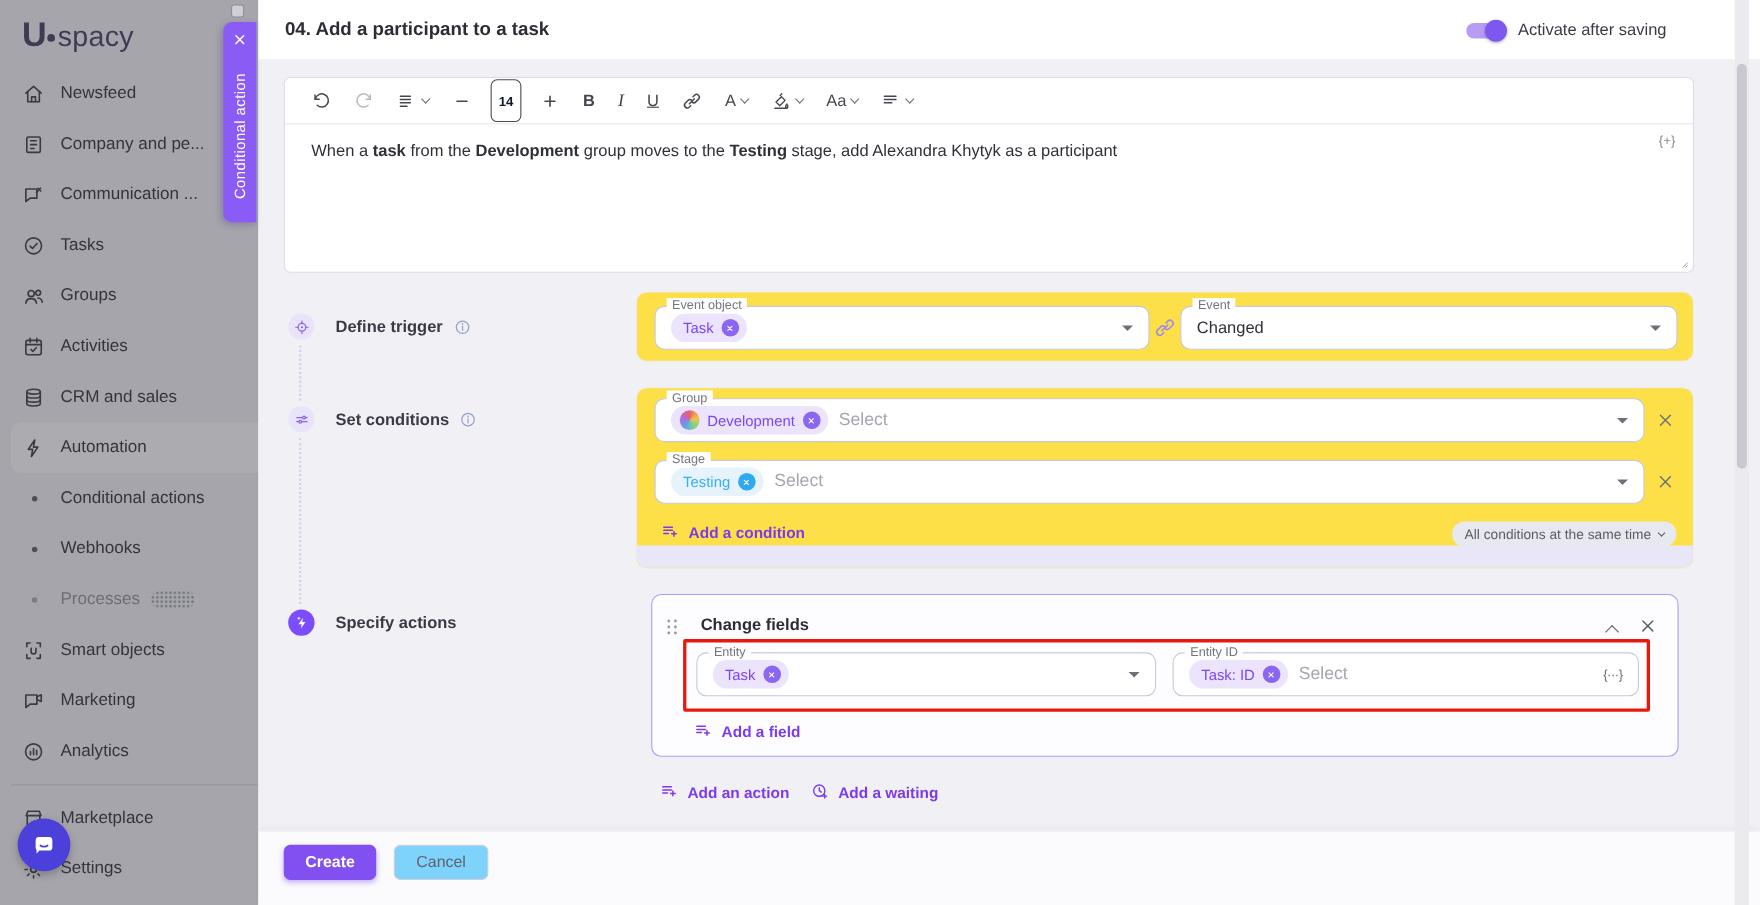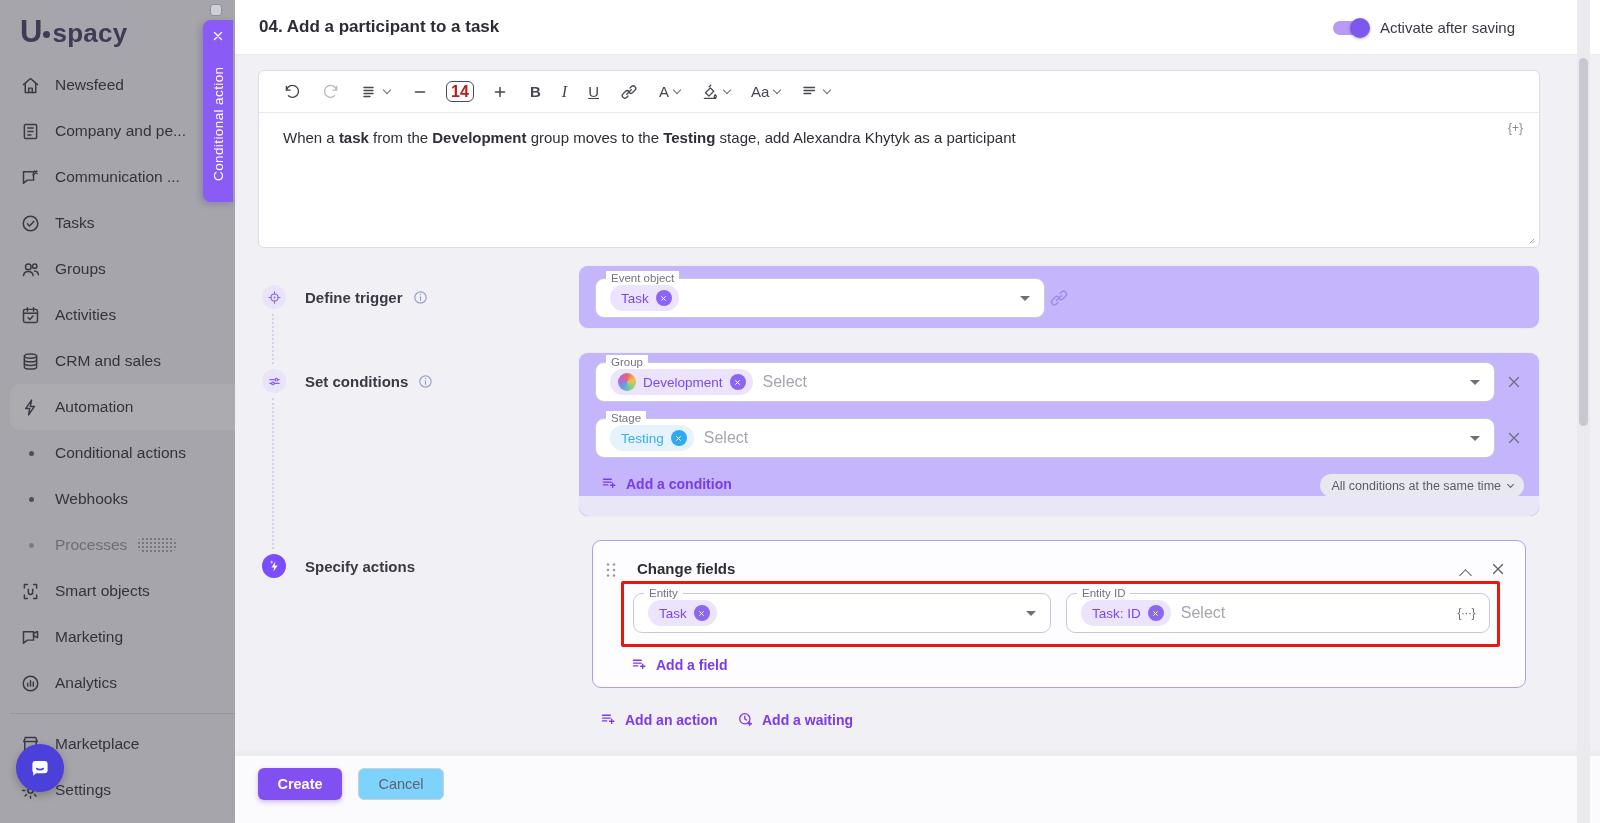--- a/index.html
+++ b/index.html
@@ -5,21 +5,21 @@
   *{box-sizing:border-box;margin:0;padding:0}
   html,body{width:1600px;height:823px;overflow:hidden}
   body{font-family:"Liberation Sans",sans-serif;background:#f1f0f5}
   .screen{position:relative;width:1600px;height:823px;overflow:hidden}
 
   
   .sidebar{position:absolute;left:0;top:0;width:235px;height:823px;background:#f4f4f8;z-index:1;overflow:hidden}
   .logo{position:absolute;left:20px;top:12px;height:40px;display:flex;align-items:center;color:#544d6e}
   .logo .u{font-size:31px;font-weight:800;letter-spacing:-1px}
   .logo .dot{width:7px;height:7px;border-radius:50%;background:#544d6e;margin:4px 2px 0 2px}
-  .logo .rest{font-size:26px;font-weight:700;letter-spacing:.3px;margin-top:2px}
+  .logo .rest{font-size:26px;font-weight:400;letter-spacing:.3px;margin-top:2px}
   .s-nav{position:absolute;left:0;top:62px;width:275px}
   .s-item{display:flex;align-items:center;height:46px;margin:0 10px;padding:0 8px 0 10px;border-radius:10px;cursor:pointer}
   .s-item.sel{background:#ffffff}
   .s-ic{width:22px;height:22px;color:#4b4b57;flex:none;display:flex;align-items:center}
   .s-ic svg{width:21px;height:21px}
   .s-dot{width:22px;display:flex;justify-content:center;flex:none}
   .s-dot::before{content:"";width:5px;height:5px;border-radius:50%;background:#6a6a75}
   .s-lb{margin-left:13px;font-size:15.5px;color:#42424d;white-space:nowrap}
   .s-item.dis .s-lb{color:#9b9ba4}
   .s-item.dis .s-dot::before{background:#b3b3bb}
@@ -52,37 +52,37 @@
   .toggle .knob{position:absolute;right:-3px;top:-3px;width:20px;height:20px;border-radius:50%;background:#7e57f0;box-shadow:0 1px 3px rgba(0,0,0,.3)}
   .tgl-lb{font-size:15px;color:#3a3a44}
 
   
   .editor{position:absolute;left:23px;top:70px;width:1282px;height:178px;background:#fff;border:1px solid #dcdce4;border-radius:6px}
   .e-toolbar{height:42px;border-bottom:1px solid #e8e8ef;display:flex;align-items:center;padding:0 20px;gap:13px;color:#46464f}
   .tb{display:flex;align-items:center;gap:5px;height:28px;padding:0 4px;border-radius:4px;cursor:pointer;font-size:15px;color:#46464f}
   .tb svg{width:18px;height:18px}
   .tb.dim2{color:#b9b9c1}
   .tb .cv{width:6px;height:6px;border-width:1.5px;border-color:#6c6c76;transform:rotate(45deg);margin-top:-4px}
-  .fs-box{min-width:28px;height:21px;border:1.6px solid #4a4a52;border-radius:6px;display:flex;align-items:center;justify-content:center;font-size:16px;font-weight:600;color:#b91c1c}
+  .fs-box{min-width:28px;height:39px;border:1.6px solid #4a4a52;border-radius:6px;display:flex;align-items:center;justify-content:center;font-size:12px;font-weight:600;color:#0f172a}
   .tb.b{font-weight:700}.tb.i{font-style:italic;font-family:"Liberation Serif",serif;font-size:16px}
   .tb.u{text-decoration:underline}
   .e-body{position:absolute;left:24px;top:56px;right:70px;font-size:15px;color:#2f2f38;line-height:21px;cursor:text}
   .e-token{position:absolute;right:16px;top:50px;font-size:12px;color:#8a8a93;cursor:pointer}
   .e-resize{position:absolute;right:3px;bottom:2px;width:12px;height:12px;color:#9a9aa3;cursor:nwse-resize}
 
   
   .step-circ{position:absolute;width:24px;height:24px;border-radius:50%;background:#eae4fb;color:#8a63f0;display:flex;align-items:center;justify-content:center}
   .step-circ svg{width:15px;height:15px}
   .step-circ.fill{background:#7c4dff;color:#fff}
   .step-lb{position:absolute;display:flex;align-items:center;gap:9px;height:22px;font-size:15px;font-weight:600;color:#3a3a44}
   .info-ic{width:17px;height:17px;color:#96a0c8;cursor:pointer}
   .dotline{position:absolute;width:0;border-left:2px dotted #d5cfe9}
 
   
-  .card{position:absolute;background:#c4b5fd;border:1px solid #ececf2;border-radius:10px}
+  .card{position:absolute;background:#fde047;border:1px solid #ececf2;border-radius:10px}
   .sel-box{position:absolute;background:#fff;border:1px solid #c9c9d5;border-radius:9px;display:flex;align-items:center;padding:0 14px;cursor:pointer}
   .nl{position:absolute;top:-8px;left:10px;font-size:11.5px;color:#74747f;background:#fff;padding:0 5px;line-height:14px;white-space:nowrap}
   .car{width:0;height:0;border-left:5px solid transparent;border-right:5px solid transparent;border-top:5.5px solid #6f6f7a;margin-left:auto}
   .chip{display:inline-flex;align-items:center;gap:7px;height:26px;border-radius:13px;background:#ebe4fc;color:#7a46f5;font-size:13.5px;padding:0 7px 0 11px;white-space:nowrap}
   .chip .cx{width:16px;height:16px;border-radius:50%;background:#8b66f0;display:flex;align-items:center;justify-content:center;cursor:pointer;flex:none}
   .chip .cx svg{width:9px;height:9px}
   .chip.blue{background:#e7f3fc;color:#35aef1}
   .chip.blue .cx{background:#2fa9ef}
   .avatar{width:18px;height:18px;border-radius:50%;flex:none;margin-left:-3px;
     background:conic-gradient(#e66465,#f5c148,#7bd389,#64a0e6,#b06ae0,#e66465)}
@@ -420,20 +420,25 @@
               </svg>
             </span>
         </span>
         <span class="car"></span>
       </div>
       <svg class="chain-ic" style="left:470px;top:22px" viewBox="0 0 24 24" fill="none" stroke="currentColor" stroke-width="1.8" stroke-linecap="round">
           <path d="M9 15l6-6"></path>
           <path d="M10.6 17.4l-1.9 1.9a3.4 3.4 0 0 1-4.8-4.8l3.3-3.3a3.4 3.4 0 0 1 4.8 0"></path>
           <path d="M13.4 6.6l1.9-1.9a3.4 3.4 0 0 1 4.8 4.8l-3.3 3.3a3.4 3.4 0 0 1-4.8 0"></path>
         </svg>
+      <div class="sel-box" style="left:494px;top:12px;width:452px;height:40px">
+        <span class="nl">Event</span>
+        <span class="val">Changed</span>
+        <span class="car"></span>
+      </div>
     </div>
 
     <div class="step-circ" style="left:27px;top:369px">
       <svg viewBox="0 0 24 24" fill="none" stroke="currentColor" stroke-width="1.8" stroke-linecap="round">
           <path d="M4.5 9h8M19.5 9h-2.5M4.5 15h3M19.5 15h-8"></path>
           <circle cx="15" cy="9" r="2.1"></circle>
           <circle cx="9.5" cy="15" r="2.1"></circle>
         </svg>
     </div>
     <div class="step-lb" style="left:70px;top:370px">

